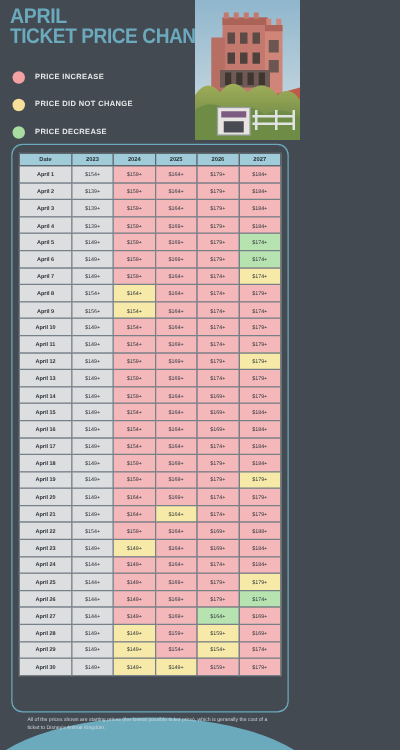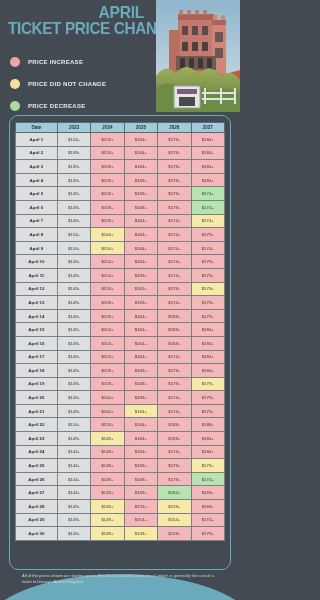--- a/index.html
+++ b/index.html
@@ -18,21 +18,20 @@
   
   .header {
     position: relative;
     height: 112px;
     background: #434a52;
   }
   .title-block {
     position: absolute;
     left: 8px; top: 6px;
     width: 148px;
-    text-align: right;
   }
   .title-line1 {
     font-size: 17px;
     font-weight: 900;
     color: #6ba9bd;
     letter-spacing: -0.3px;
     line-height: 14px;
     font-stretch: condensed;
     transform: scaleX(0.92);
     transform-origin: left center;

